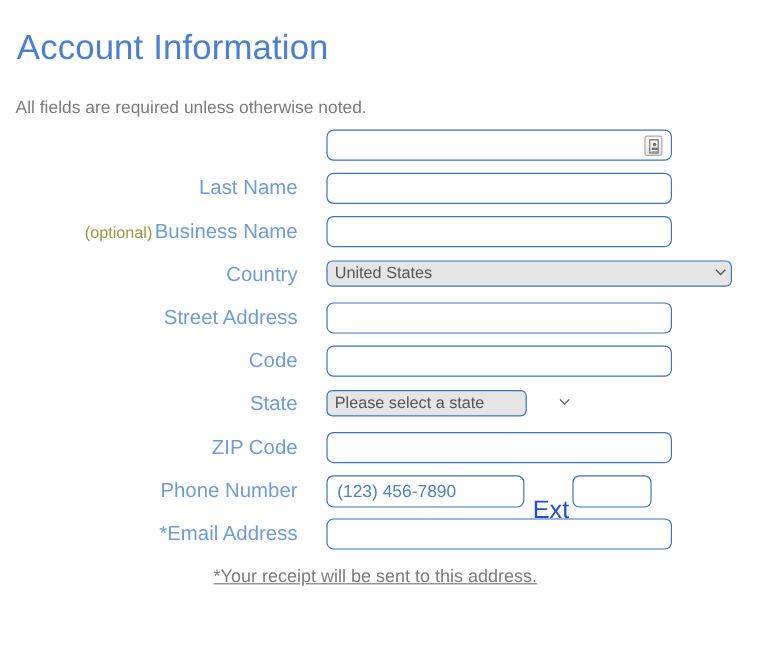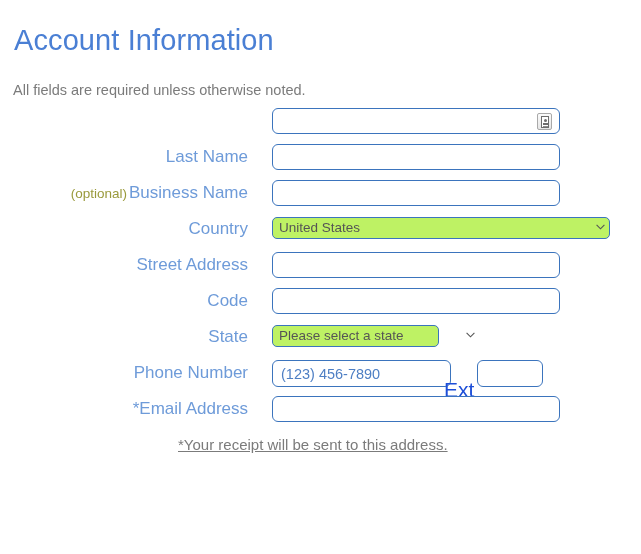--- a/index.html
+++ b/index.html
@@ -91,21 +91,21 @@
   }
 
   .sel {
     position: absolute;
     left: 272px;
     top: 1px;
     height: 22px;
     box-sizing: border-box;
     border: 1px solid #3b74bd;
     border-radius: 5px;
-    background: #bef264;
+    background: #e5e5e5;
     font-family: "Liberation Sans", sans-serif;
     font-size: 13.5px;
     color: #555555;
     padding: 0 20px 0 6px;
     outline: none;
     -webkit-appearance: none;
     -moz-appearance: none;
     appearance: none;
     line-height: 20px;
   }
@@ -169,21 +169,21 @@
     width: 5px;
     height: 1px;
     background: #8d8d8d;
   }
 
   
   .phone-input {
     position: absolute;
     left: 272px;
     top: 0;
-    width: 179px;
+    width: 165px;
     height: 27px;
     box-sizing: border-box;
     border: 1px solid #3b74bd;
     border-radius: 6px;
     background: #ffffff;
     font-family: "Liberation Sans", sans-serif;
     font-size: 14.5px;
     color: #4e7fc4;
     padding: 0 8px;
     outline: none;
@@ -299,20 +299,24 @@
       <select class="sel sel-state">
         <option>Please select a state</option>
       </select>
       <span class="chev chev-state">
         <svg viewBox="0 0 9 6" width="9" height="6">
             <path d="M0.6 0.8 L4.5 4.8 L8.4 0.8" fill="none" stroke="#555555" stroke-width="1.1"></path>
           </svg>
       </span>
     </div>
 
+    <div class="row">
+      <div class="label">ZIP Code</div>
+      <input class="tinput" type="text" placeholder="" style="">
+    </div>
 
     <div class="row">
       <div class="label">Phone Number</div>
       <input class="phone-input" type="text" placeholder="(123) 456-7890" style="">
       <div class="ext-label">Ext</div>
       <input class="ext-input" type="text" placeholder="" style="">
     </div>
 
 
     <div class="row">

